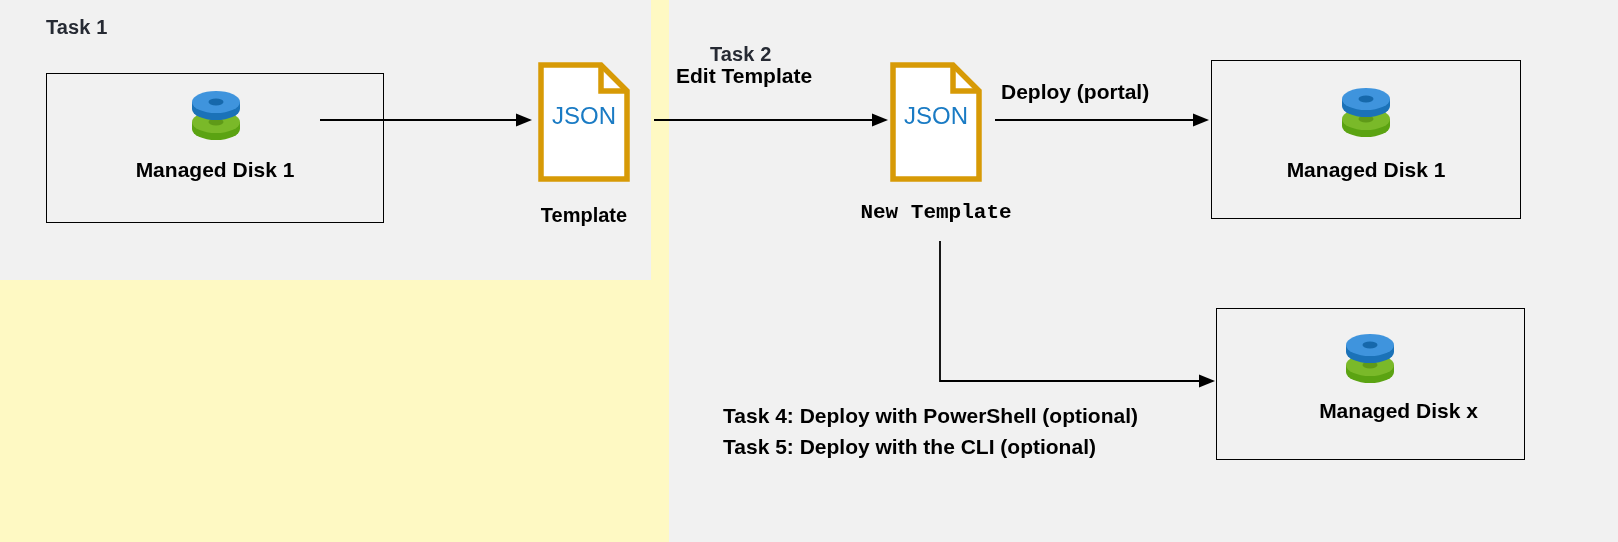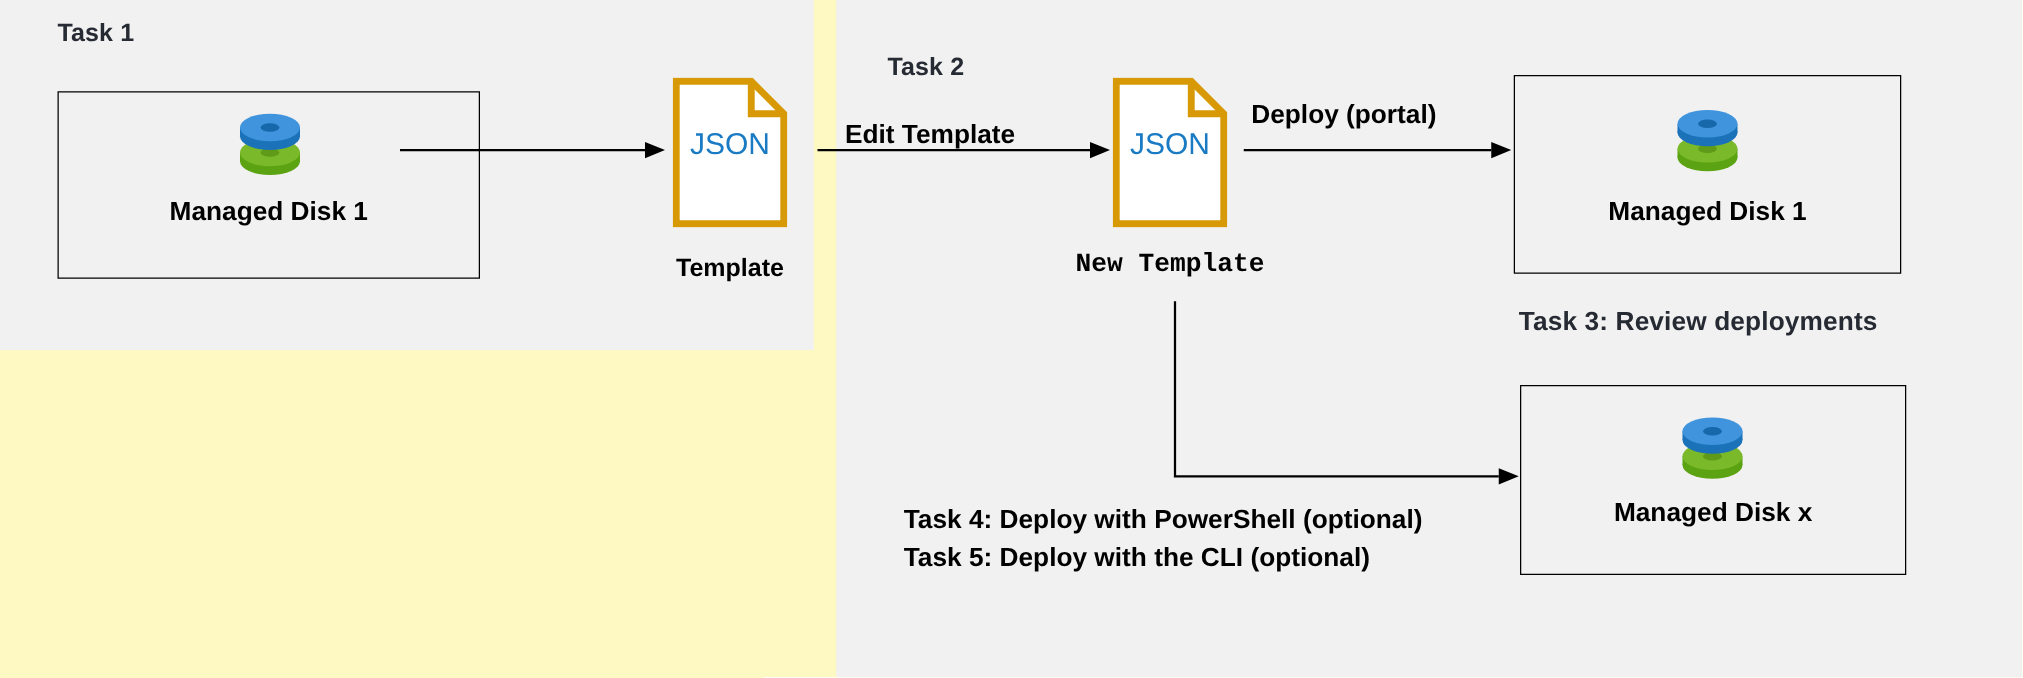--- a/index.html
+++ b/index.html
@@ -123,21 +123,21 @@
       <path d="M3 3 H63 L89 29 V117 H3 Z" fill="#ffffff" stroke="#d79a06" stroke-width="5.5" stroke-linejoin="miter"></path>
       <path d="M63 3 L63 29 L89 29" fill="none" stroke="#d79a06" stroke-width="5.5" stroke-linejoin="miter"></path>
     </svg>
   </div>
   <div style="position:absolute; left:538px; top:102px; width:92px; text-align:center; color:#1a7bc4; font-size:24px; font-family:'Liberation Sans', sans-serif;">JSON</div>
 
   <div class="box-caption" style="left:498px; top:204px; width:172px; font-size:20px;">Template</div>
 
   <div class="section-label" style="left:710px; top:20px; font-size:20px;margin-top:23px;">Task 2</div>
 
-  <div class="edge-label" style="left:676px; top:96px; font-size:21px;">Edit Template</div>
+  <div class="edge-label" style="left:676px; top:64px; font-size:21px;">Edit Template</div>
 
   <div class="connector" style="left:654px; top:105px;">
     <svg width="240" height="30" viewBox="0 0 240 30" xmlns="http://www.w3.org/2000/svg">
       <line x1="0" y1="15" x2="218" y2="15" stroke="#000000" stroke-width="1.8"></line>
       <polygon points="218,8.5 234,15 218,21.5" fill="#000000"></polygon>
     </svg>
   </div>
 
   <div class="json-doc" style="left:890px; top:62px;">
     <svg viewBox="0 0 92 120" xmlns="http://www.w3.org/2000/svg">
@@ -168,21 +168,20 @@
       <ellipse cx="30" cy="32" rx="7.5" ry="3.4" fill="#5f9a18"></ellipse>
       <ellipse cx="30" cy="19" rx="24" ry="11" fill="#1b72b8"></ellipse>
       <rect x="6" y="12" width="48" height="7" fill="#1b72b8"></rect>
       <ellipse cx="30" cy="12" rx="24" ry="11" fill="#3f94dd"></ellipse>
       <ellipse cx="30" cy="12" rx="7.5" ry="3.4" fill="#1668ab"></ellipse>
     </svg>
   </div>
 
   <div class="box-caption" style="left:1211px; top:158px; width:310px; font-size:21px;">Managed Disk 1</div>
 
-  <div class="section-label" style="left:1215px; top:246px; font-size:21px;">Task 3: Review deployments</div>
 
   <div class="connector" style="left:931px; top:237px;">
     <svg width="290" height="160" viewBox="0 0 290 160" xmlns="http://www.w3.org/2000/svg">
       <polyline points="9,4 9,144 268,144" fill="none" stroke="#000000" stroke-width="1.8"></polyline>
       <polygon points="268,137.5 284,144 268,150.5" fill="#000000"></polygon>
     </svg>
   </div>
 
   <div class="task-note" style="left:723px; top:400px; font-size:21px; line-height:31px;">
     <span class="task-note-line">Task 4: Deploy with PowerShell (optional)</span>
@@ -197,15 +196,15 @@
       <rect x="6" y="32" width="48" height="7" fill="#5ba312"></rect>
       <ellipse cx="30" cy="32" rx="24" ry="11" fill="#7ab929"></ellipse>
       <ellipse cx="30" cy="32" rx="7.5" ry="3.4" fill="#5f9a18"></ellipse>
       <ellipse cx="30" cy="19" rx="24" ry="11" fill="#1b72b8"></ellipse>
       <rect x="6" y="12" width="48" height="7" fill="#1b72b8"></rect>
       <ellipse cx="30" cy="12" rx="24" ry="11" fill="#3f94dd"></ellipse>
       <ellipse cx="30" cy="12" rx="7.5" ry="3.4" fill="#1668ab"></ellipse>
     </svg>
   </div>
 
-  <div class="box-caption" style="left:1216px; top:399px; width:309px; font-size:21px;">Managed Disk x</div>
+  <div class="box-caption" style="left:1216px; top:399px; width:309px; font-size:21px;padding-left:28px;">Managed Disk x</div>
 
 </div>
 
 </body></html>

